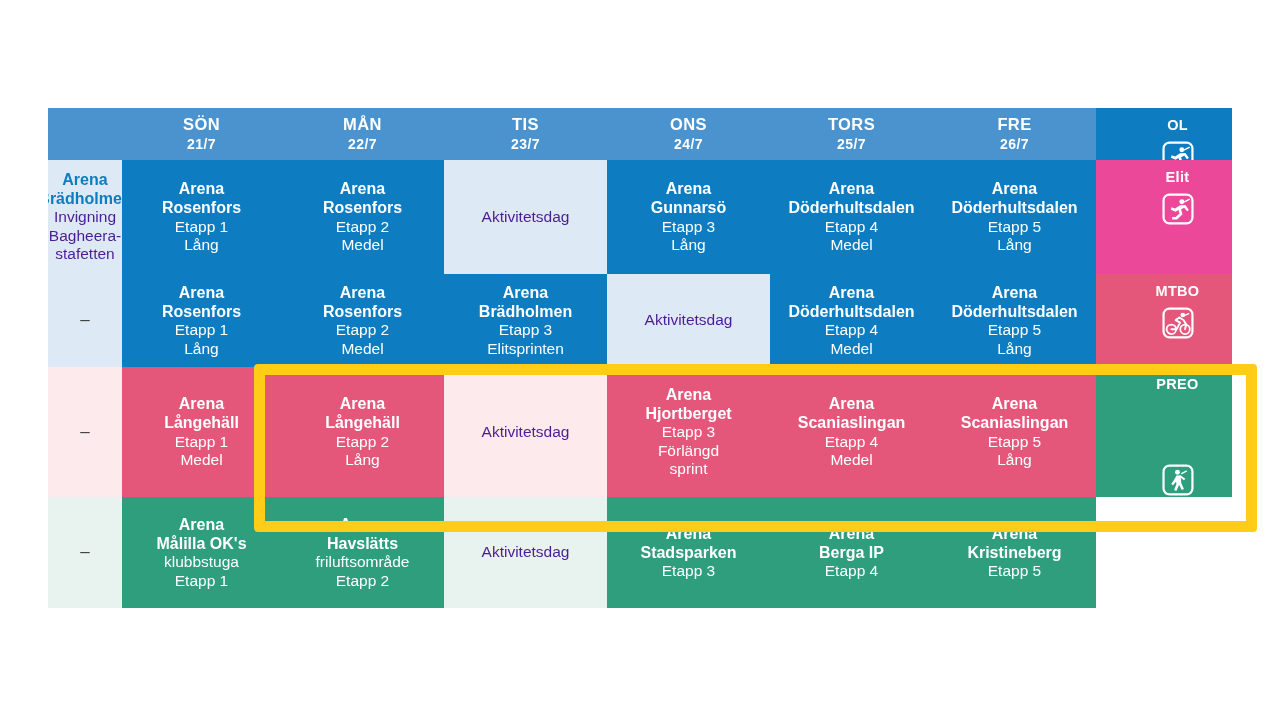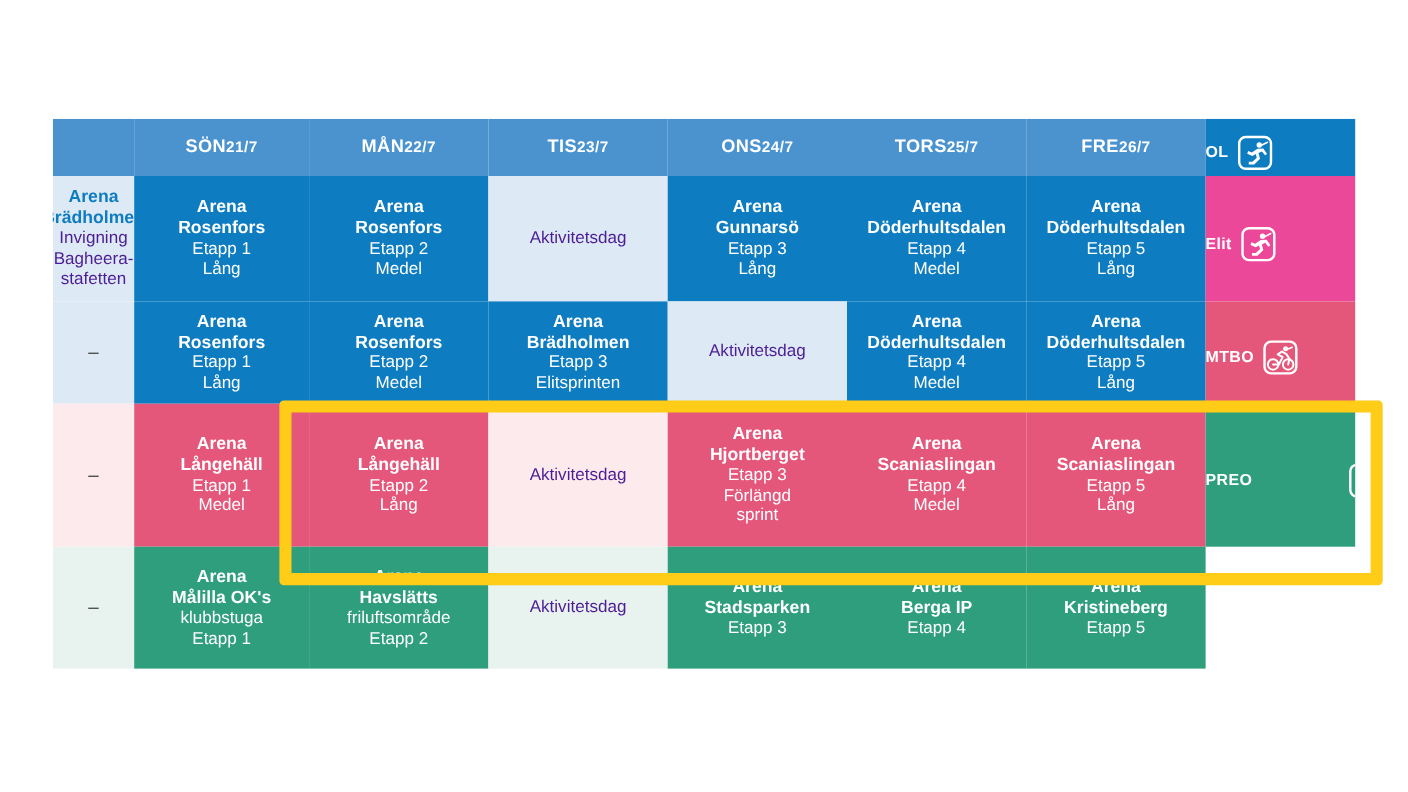--- a/index.html
+++ b/index.html
@@ -23,30 +23,30 @@
   .grid { display: grid;
     grid-template-columns: 74px 159px 163px 163px 163px 163px 163px 163px;
     grid-template-rows: 52px 114px 93px 130px 111px;
     width: 1241px;      
   }
 
   
   .hd-corner { background:#4a93cf; }
   .hd {
     background:#4a93cf; color:#ffffff;
-    display:flex; 
+    display:flex; flex-direction:column;
     align-items:center; justify-content:center;
     font-weight:bold; font-size:16.5px; line-height:1.28;
     letter-spacing:.4px;
   }
   .hd .d2 { font-size:14px; }
 
   
   .lab {
-    display:flex; flex-direction:row;
+    display:flex; flex-direction:column;
     align-items:center; justify-content:flex-start;
     padding-top:9px; gap:7px;
     color:#ffffff;
   }
   .lab .txt { font-weight:bold; font-size:14.5px; letter-spacing:.3px; }
   .lab.ol   { background:#0d7cc0; }
   .lab.elit { background:#ec4899; }
   .lab.mtbo { background:#e4577a; }
   .lab.preo { background:#2e9e7c;justify-content:space-between; }
   .ico { width:34px; height:34px; display:block; }

